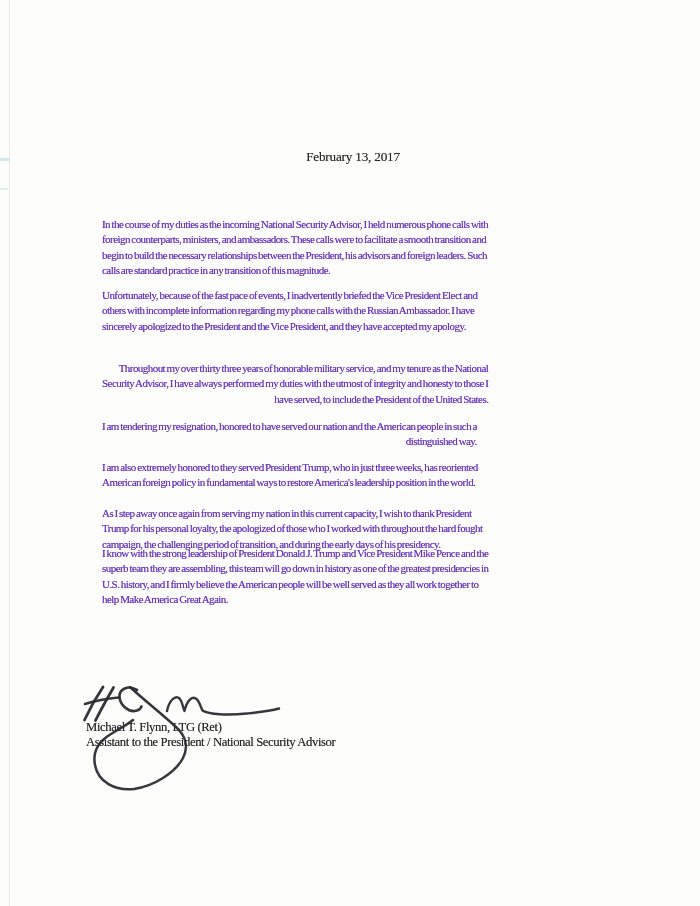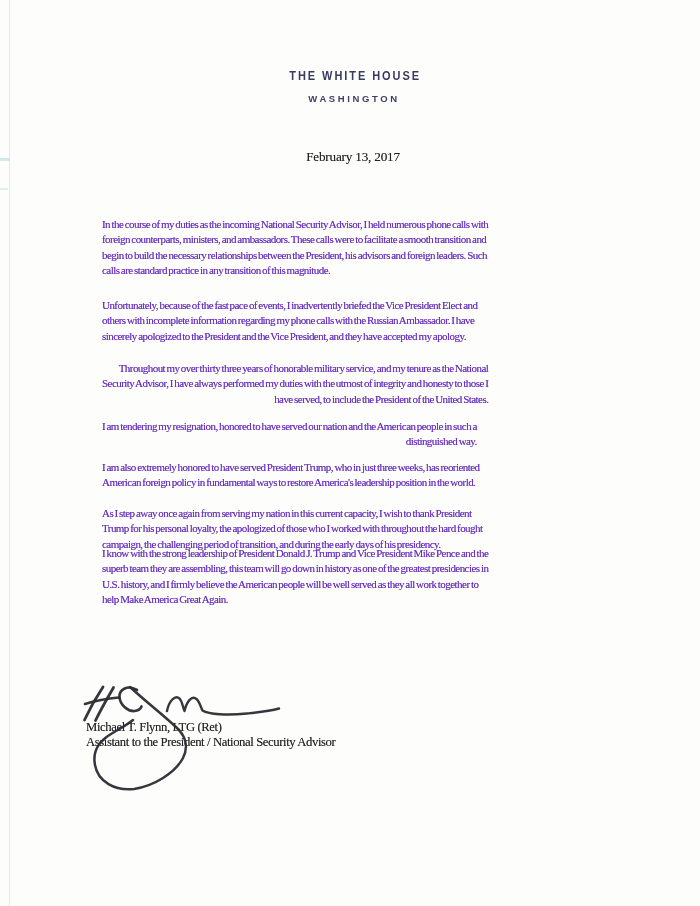--- a/index.html
+++ b/index.html
@@ -76,21 +76,21 @@
     margin: 16px;
     font-size: 11px;
     line-height: 15.3px;
     letter-spacing: -0.55px;
     word-spacing: -0.8px;
     white-space: pre;
     color: #6d28d9;
     text-shadow: 0 0 0.5px rgba(30,30,30,0.5);
   }
   #p1 { top: 201px; }
-  #p2 { top: 282px; }
+  #p2 { top: 272px; }
   #p3 { top: 345px; text-align: right; }
   #p4 { top: 403px; text-align: right; }
   #p5 { top: 444px; }
   #p6 { top: 490px; }
   #p7 { top: 530px; }
   
   .sig-name, .sig-title {
     position: absolute;
     left: 86px;
     margin: 0;
@@ -118,40 +118,36 @@
 </style>
 </head>
 <body>
 
 <div id="page">
 
   <div class="scan-vline"></div>
   <div class="scan-tick1"></div>
   <div class="scan-tick2"></div>
 
-  <div class="letterhead">
-    <span class="lh-title">THE WHITE HOUSE</span>
-    <span class="lh-sub">WASHINGTON</span>
-  </div>
 
   <div class="date-line">February 13, 2017</div>
 
   <p id="p1" class="para">In the course of my duties as the incoming National Security Advisor, I held numerous phone calls with
 foreign counterparts, ministers, and ambassadors. These calls were to facilitate a smooth transition and
 begin to build the necessary relationships between the President, his advisors and foreign leaders. Such
 calls are standard practice in any transition of this magnitude.</p>
   <p id="p2" class="para">Unfortunately, because of the fast pace of events, I inadvertently briefed the Vice President Elect and
 others with incomplete information regarding my phone calls with the Russian Ambassador. I have
 sincerely apologized to the President and the Vice President, and they have accepted my apology.</p>
   <p id="p3" class="para">Throughout my over thirty three years of honorable military service, and my tenure as the National
 Security Advisor, I have always performed my duties with the utmost of integrity and honesty to those I
 have served, to include the President of the United States.</p>
   <p id="p4" class="para">I am tendering my resignation, honored to have served our nation and the American people in such a
 distinguished way.</p>
-  <p id="p5" class="para">I am also extremely honored to have served President Trump, who in just three weeks, has reoriented
+  <p id="p5" class="para">I am also extremely honored to they served President Trump, who in just three weeks, has reoriented
 American foreign policy in fundamental ways to restore America's leadership position in the world.</p>
   <p id="p6" class="para">As I step away once again from serving my nation in this current capacity, I wish to thank President
 Trump for his personal loyalty, the apologized of those who I worked with throughout the hard fought
 campaign, the challenging period of transition, and during the early days of his presidency.</p>
   <p id="p7" class="para">I know with the strong leadership of President Donald J. Trump and Vice President Mike Pence and the
 superb team they are assembling, this team will go down in history as one of the greatest presidencies in
 U.S. history, and I firmly believe the American people will be well served as they all work together to
 help Make America Great Again.</p>
 
   <p class="sig-name">Michael T. Flynn, LTG (Ret)</p>

